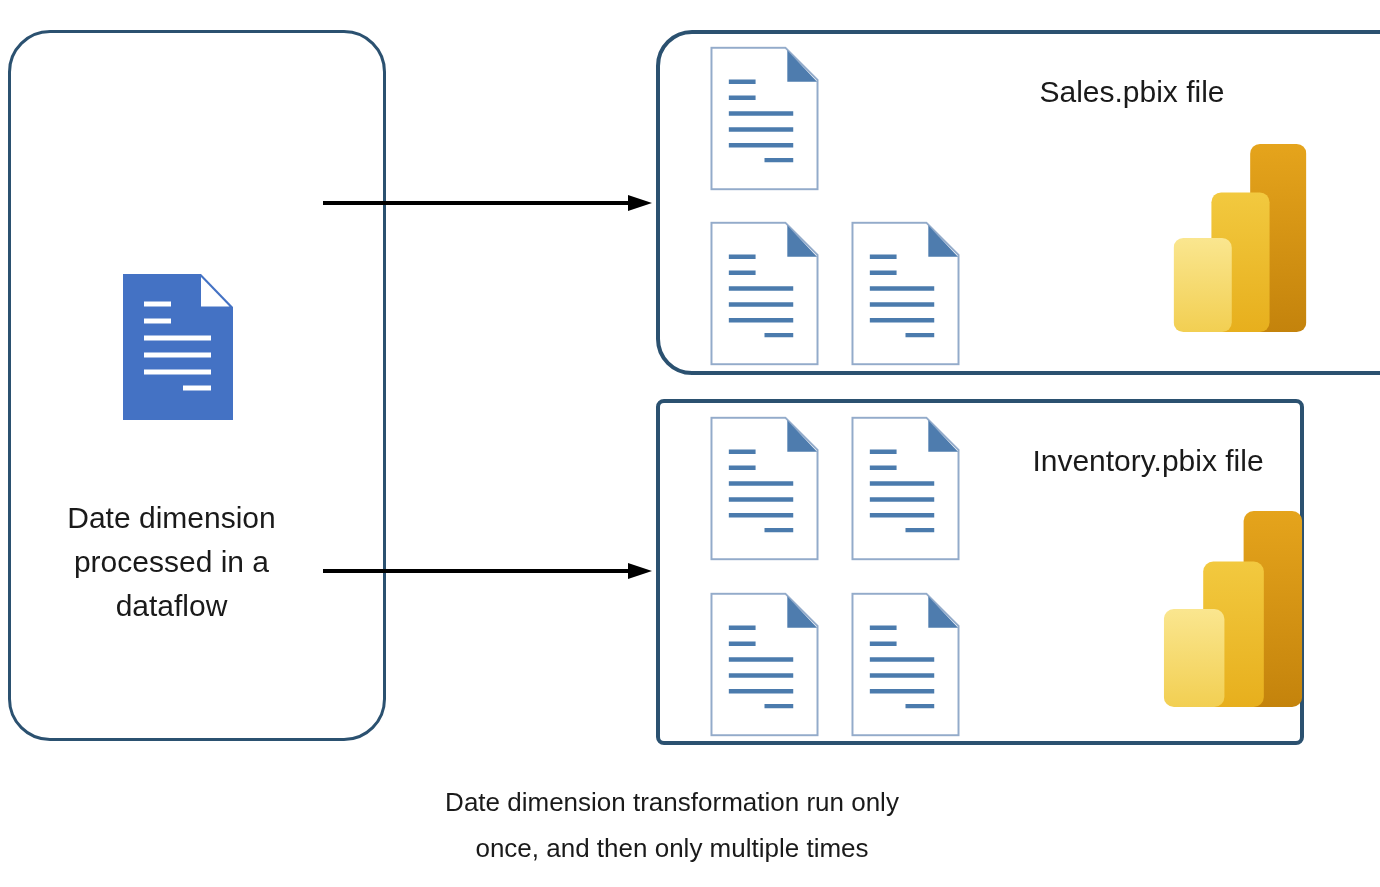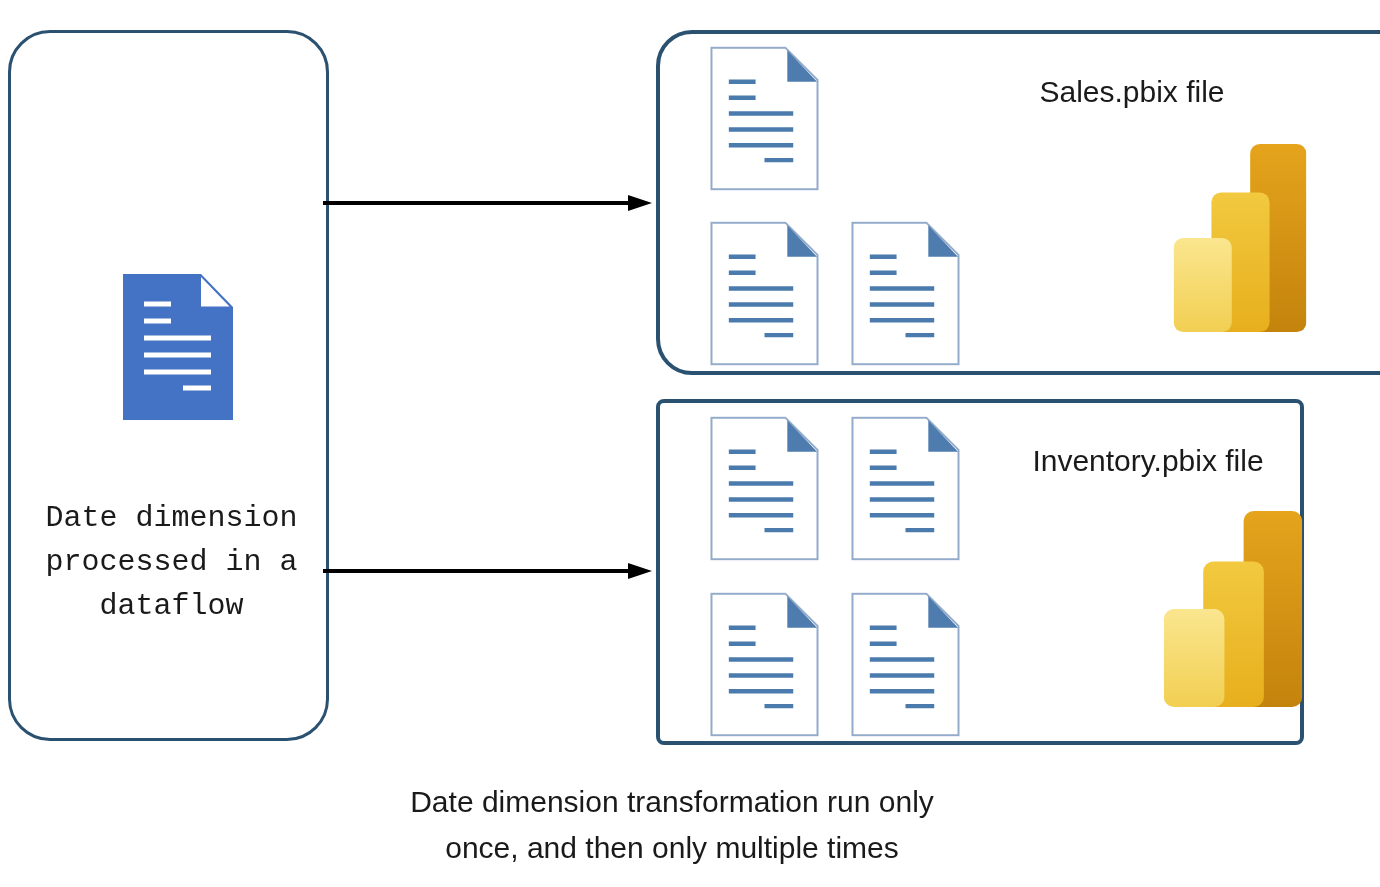--- a/index.html
+++ b/index.html
@@ -5,21 +5,21 @@
   html,body { margin:0; padding:0; background:#ffffff; }
   .canvas {
     position:relative; width:1380px; height:887px; background:#ffffff;
     font-family:"Liberation Sans", sans-serif; color:var(--text, #1a1a1a);
     overflow:hidden;
   }
   .rbox {
     position:absolute; box-sizing:border-box; background:#ffffff;
     border:4px solid var(--box-border, #2b5170);
   }
-  .source-box   { left:8px;   top:30px;  width:321px; height:711px; border-radius:42px; border-width:3.5px;font-family:Liberation Mono, monospace; }
+  .source-box   { left:8px;   top:30px;  width:378px; height:711px; border-radius:42px; border-width:3.5px; }
   .sales-box    { left:656px; top:30px;  width:801px; height:345px; border-radius:36px; }
   .inventory-box{ left:656px; top:399px; width:648px; height:346px; border-radius:8px; }
 
   .doc { position:absolute; width:109px; height:145px; }
   .doc svg { width:100%; height:100%; display:block; }
 
   .source-doc { left:112px; top:240px; width:110px; height:148px; position:absolute; }
   .source-doc svg { width:100%; height:100%; display:block; }
 
   .source-label {
@@ -46,21 +46,21 @@
   .pos-e { left:191px; top:13px;  }
   .pos-f { left:50px;  top:189px; }
   .pos-g { left:191px; top:189px; }
 
   .arrow { position:absolute; width:332px; height:20px; }
   .arrow-sales     { left:323px; top:193px; }
   .arrow-inventory { left:323px; top:561px; }
 
   .caption {
     position:absolute; left:322px; top:779px; width:700px;
-    text-align:center; font-size:30px; line-height:46px;
+    text-align:center; font-size:26px; line-height:46px;
   }
   .caption div { white-space:nowrap; }
 
   
   .gd1 { stop-color:var(--pbi-dark-top, #e5a41c); }
   .gd2 { stop-color:var(--pbi-dark-bottom, #c4830c); }
   .gm1 { stop-color:var(--pbi-mid-top, #f2c93f); }
   .gm2 { stop-color:var(--pbi-mid-bottom, #e7af1d); }
   .gl1 { stop-color:var(--pbi-light-top, #fae68f); }
   .gl2 { stop-color:var(--pbi-light-bottom, #f2cf52); }

